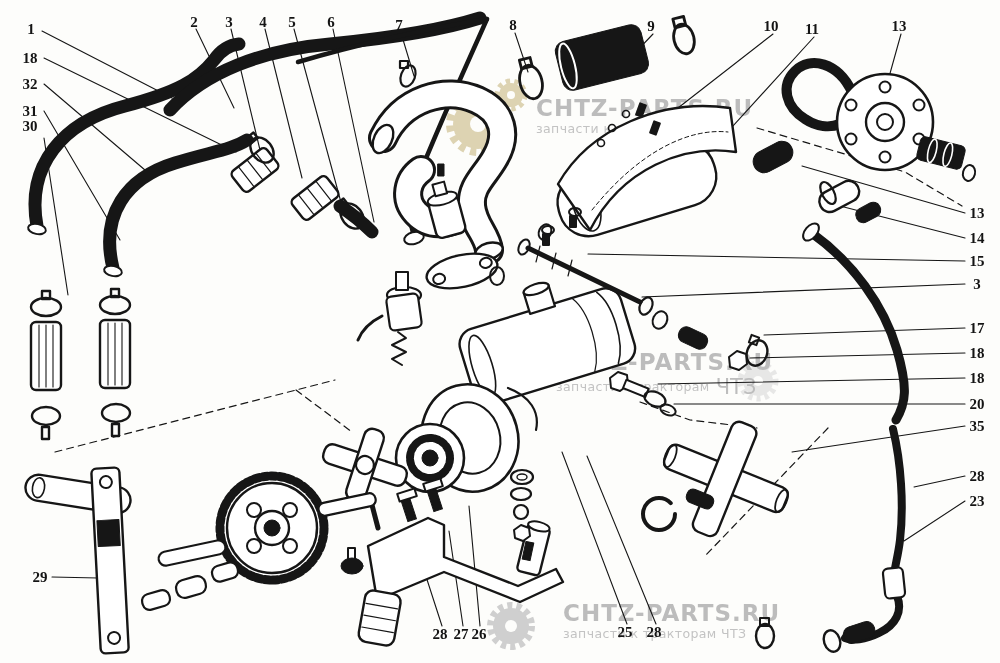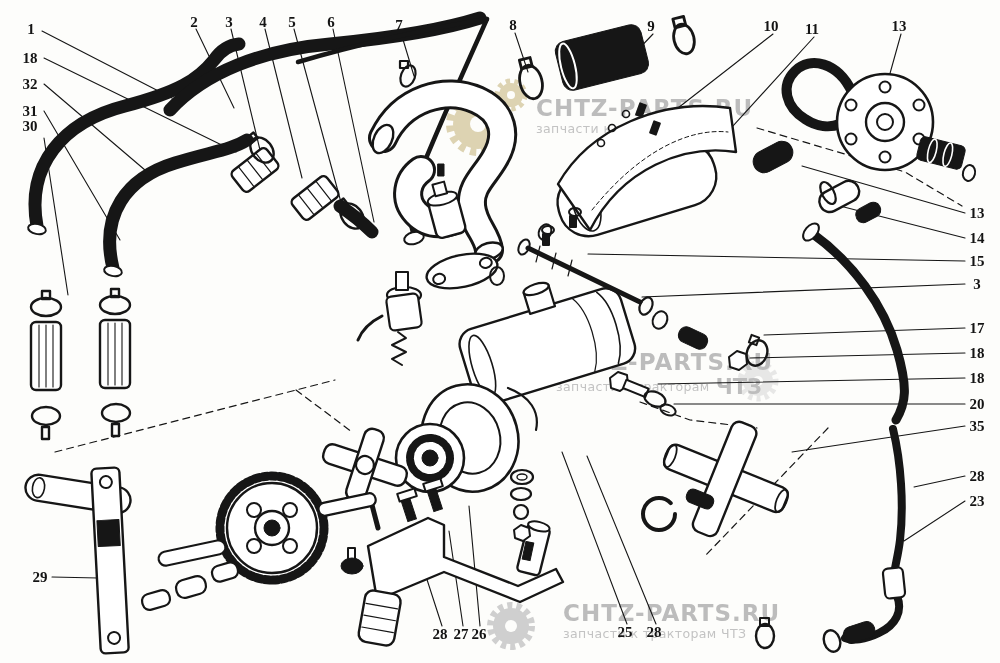--- a/index.html
+++ b/index.html
@@ -13,21 +13,21 @@
   .wm{position:absolute;white-space:nowrap;}
   .wm-title{
     font-family:"DejaVu Sans", sans-serif;font-weight:bold;
     font-size:23px;letter-spacing:1px;color:#bcbcbc;line-height:1.1;
   }
   .wm-sub{
     font-family:"DejaVu Sans", sans-serif;font-size:12.5px;
     color:#c3c3c3;letter-spacing:.4px;line-height:1.25;
   }
   .wm-big{
-    font-family:"DejaVu Sans", sans-serif;font-weight:bold;
+    font-family:"DejaVu Sans", sans-serif;font-weight:normal;
     font-size:21px;color:#bdbdbd;vertical-align:middle;margin-left:6px;
   }
   .wm-gears{position:absolute;}
   .callout{
     position:absolute;z-index:3;transform:translate(-50%,-50%);
     font-weight:bold;font-size:15px;color:#141414;line-height:1;
   }
 </style>
 </head>
 <body>

